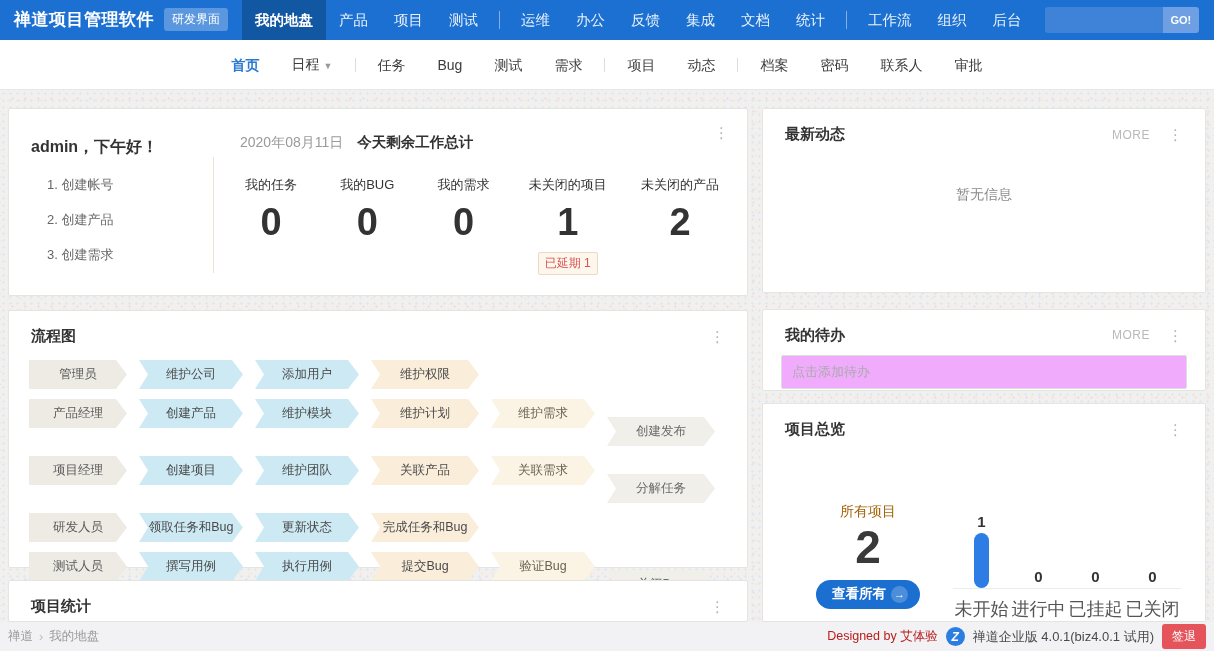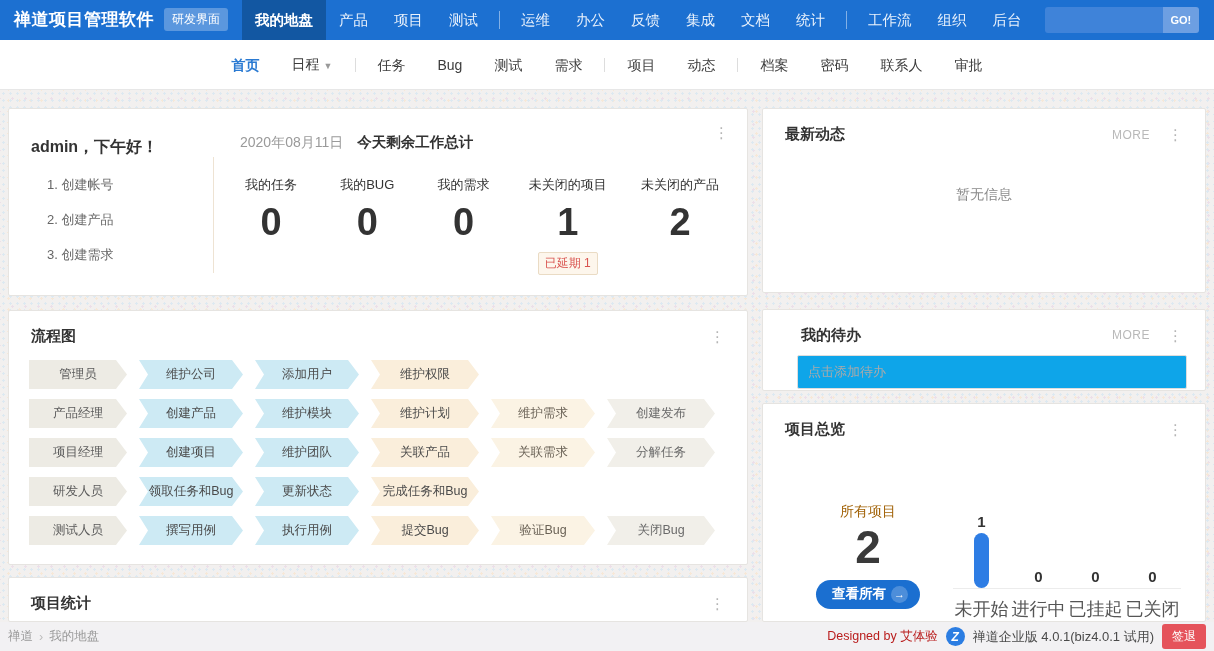--- a/index.html
+++ b/index.html
@@ -66,30 +66,30 @@
   .flow-body { padding:6px 20px 0 20px; }
   .flow-row { display:flex; gap:12px; margin-bottom:10px; }
   .chip { height:29px; line-height:29px; text-align:center; font-size:12.5px; color:#4a4a4a; cursor:pointer;
           clip-path:polygon(0 0, calc(100% - 11px) 0, 100% 50%, calc(100% - 11px) 100%, 0 100%, 9px 50%); }
   .chip.flat { clip-path:polygon(0 0, calc(100% - 11px) 0, 100% 50%, calc(100% - 11px) 100%, 0 100%); }
   .chip.role  { background:#edebe4; color:#5a5a5a; }
   .chip.blue  { background:#cdeaf4; }
   .chip.cream { background:#faeedb; }
   .chip.faded { background:#fbf3e4; color:#6a6256; }
   .chip.ghost { background:#f1efe9; color:#6a6a6a; }
-  .w0{width:98px;} .w1{width:104px;} .w2{width:104px;} .w3{width:108px;} .w4{width:104px;} .w5{width:108px;}
+  .w0{width:98px;} .w1{width:104px;} .w2{width:104px;} .w3{width:108px;} .w4{width:104px;} .w5{width:108px;margin-top:18px;}
 
   
   .card-pstats { height:46px; overflow:hidden; }
 
   
   .card-news { height:194px; margin-bottom:16px; }
   .empty-txt { text-align:center; color:#8a8a8a; font-size:14px; margin-top:34px; }
-  .card-todo { height:86px; margin-bottom:12px;padding-left:16px; }
-  .todo-input { margin:2px 18px 0 18px; width:calc(100% - 36px); height:34px; border:1px solid #ddd; border-radius:2px; padding:0 10px; font-size:13px; color:#333; outline:none; background:#0ea5e9; }
+  .card-todo { height:86px; margin-bottom:12px; }
+  .todo-input { margin:2px 18px 0 18px; width:calc(100% - 36px); height:34px; border:1px solid #ddd; border-radius:2px; padding:0 10px; font-size:13px; color:#333; outline:none; background:#f0abfc; }
   .todo-input::placeholder { color:#aaa; }
 
   .card-overview { height:228px; }
   .ov-body { display:flex; padding:8px 18px 0 30px; }
   .ov-left { width:150px; text-align:center; margin-top:48px; }
   .ov-total-label { font-size:14px; color:#a16207; }
   .ov-total-value { font-size:46px; font-weight:bold; color:#3a3a3a; line-height:1.15; cursor:pointer; }
   .view-all-btn { margin-top:6px; background:#1b6fd0; color:#fff; border:none; border-radius:15px; height:29px; padding:0 12px 0 16px; font-size:13.5px; font-weight:bold; display:inline-flex; align-items:center; gap:5px; cursor:pointer; }
   .view-all-btn .arrow-circle { width:17px; height:17px; border-radius:50%; background:rgba(255,255,255,.22); display:inline-flex; align-items:center; justify-content:center; font-size:11px; }
   .ov-chart { flex:1; display:flex; align-items:flex-end; padding:0 6px 0 10px; margin-top:6px; }

